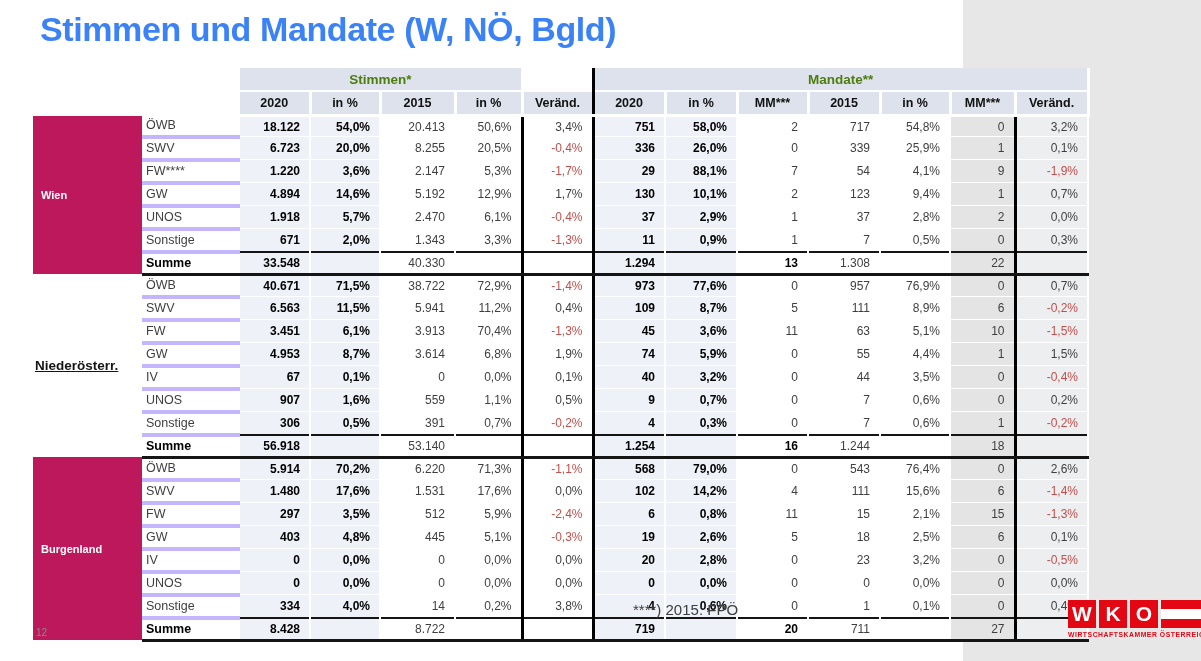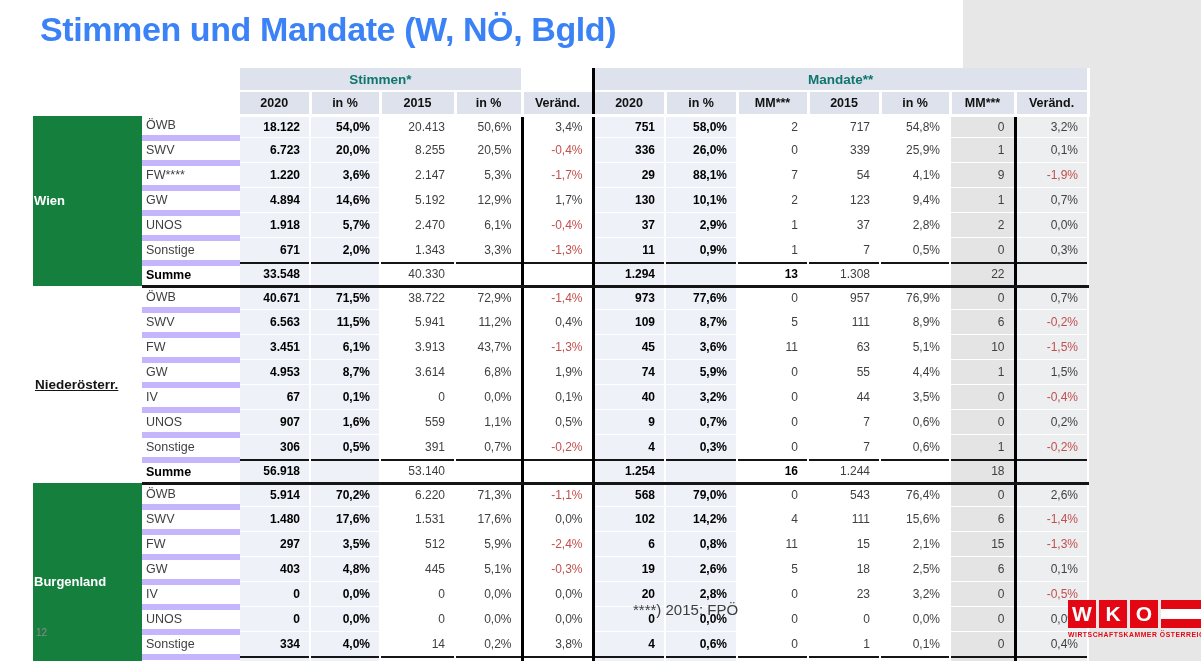--- a/index.html
+++ b/index.html
@@ -8,41 +8,41 @@
     font-family:"Liberation Sans", sans-serif;overflow:hidden;
   }
   .band{position:absolute;left:963px;top:0;width:238px;height:661px;background:#e7e7e7;}
   .title{position:absolute;left:40px;top:10px;font-size:34px;font-weight:bold;
     color:#3b82f6;letter-spacing:-0.4px;white-space:nowrap;}
   .table-wrap{position:absolute;left:33px;top:68px;}
   table{border-collapse:collapse;table-layout:fixed;width:1055px;}
   thead th,thead td{height:22px;padding:0;}
   tbody td{height:19px;padding:0;}
   .blank{background:transparent;}
-  .ghead{background:#dde2ec;font-weight:bold;font-size:13.5px;color:#0f766e;
+  .ghead{background:#dde2ec;font-weight:bold;font-size:13.5px;color:#4d7c0f;
     border-right:3px solid #fff;border-bottom:2px solid #fff;}
   .gap{background:#fff;border-right:3px solid #000;border-bottom:2px solid #fff;}
   .chead{background:#dde2ec;font-weight:bold;font-size:12.5px;color:#111;
     text-align:center;border-right:3px solid #fff;border-bottom:3px solid #fff;}
   .n{text-align:right;padding-right:9px;font-size:12px;color:#3f3f3f;
     border-right:2px solid #fff;border-bottom:1px solid #fff;white-space:nowrap;}
   .bold{font-weight:bold;color:#000;}
   .bg-b{background:#eef1f7;}
   .bg-g{background:#e4e4e4;}
   .bg-lg{background:#eceef0;}
   .thL{border-left:3px solid #000 !important;}
   .thR{border-right:3px solid #000 !important;}
   .neg{color:#c0504d !important;}
-  .party{font-size:12.5px;color:#3f3f3f;padding-left:4px;border-bottom:6px solid #c4b5fd;
+  .party{font-size:12.5px;color:#3f3f3f;padding-left:4px;border-bottom:4px solid #c4b5fd;
     text-align:left;white-space:nowrap;}
   .sb{font-weight:bold;color:#000;}
   tr.summe td{border-top:2px solid #151515;border-bottom:3px solid #151515;}
   td.region{vertical-align:middle;}
-  .region-block{background:#15803d;color:#fff;font-weight:bold;font-size:13px;
-    padding-left:1px;text-align:left;}
+  .region-block{background:#be185d;color:#fff;font-weight:bold;font-size:11px;
+    padding-left:8px;text-align:left;}
   .region-text{background:#fff;color:#151515;font-weight:bold;font-size:13.5px;
     padding-left:2px;text-align:left;text-decoration:underline;}
   .fn{position:absolute;font-size:15px;line-height:20.5px;color:#3d3d3d;}
   .fn-left{left:68px;top:596px;width:566px;}
   .fn-right{left:633px;top:600px;width:330px;}
   .pagenum{position:absolute;left:36px;top:627px;font-size:10px;color:#8a8a8a;}
   .logo{position:absolute;left:1068px;top:600px;}
   .logo-row{display:flex;gap:3px;align-items:flex-start;}
   .logo-sq{width:28px;height:28px;background:#e30613;color:#fff;font-weight:bold;
     font-size:21px;display:flex;align-items:center;justify-content:center;}
@@ -236,21 +236,21 @@
           <td class="n ">111</td>
           <td class="n ">8,9%</td>
           <td class="n bg-g">6</td>
           <td class="n bg-lg thL neg">-0,2%</td>
         </tr>
         <tr>
           <td class="party">FW</td>
           <td class="n bold bg-b">3.451</td>
           <td class="n bold bg-b">6,1%</td>
           <td class="n ">3.913</td>
-          <td class="n ">43,7%</td>
+          <td class="n ">70,4%</td>
           <td class="n thL thR neg">-1,3%</td>
           <td class="n bold bg-b">45</td>
           <td class="n bold bg-b">3,6%</td>
           <td class="n ">11</td>
           <td class="n ">63</td>
           <td class="n ">5,1%</td>
           <td class="n bg-g">10</td>
           <td class="n bg-lg thL neg">-1,5%</td>
         </tr>
         <tr>

